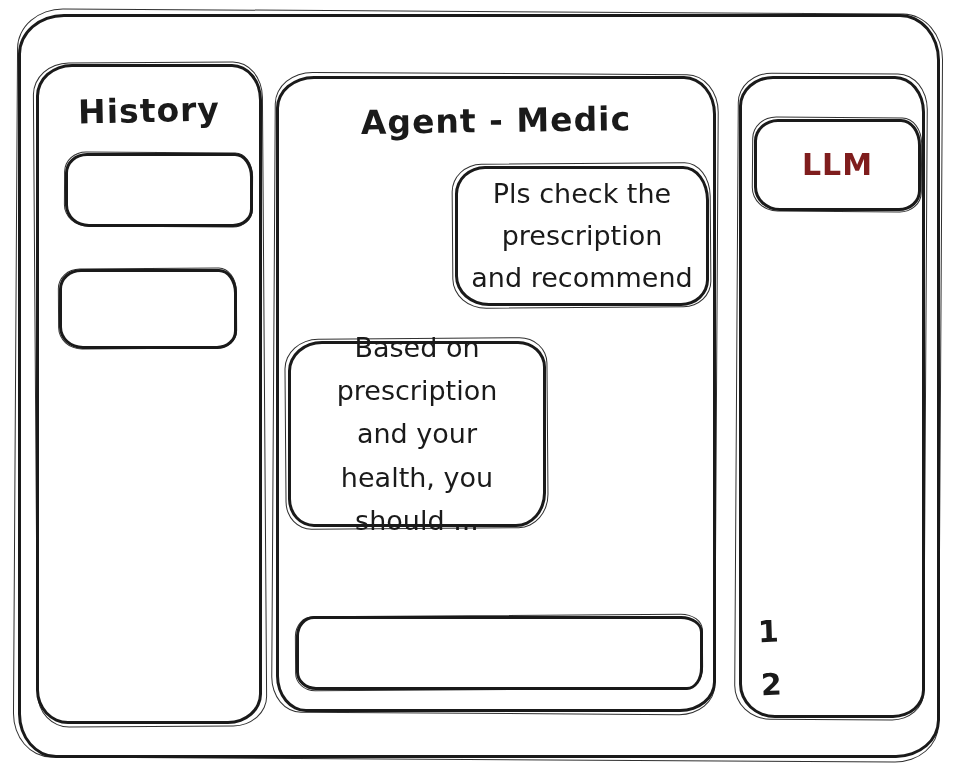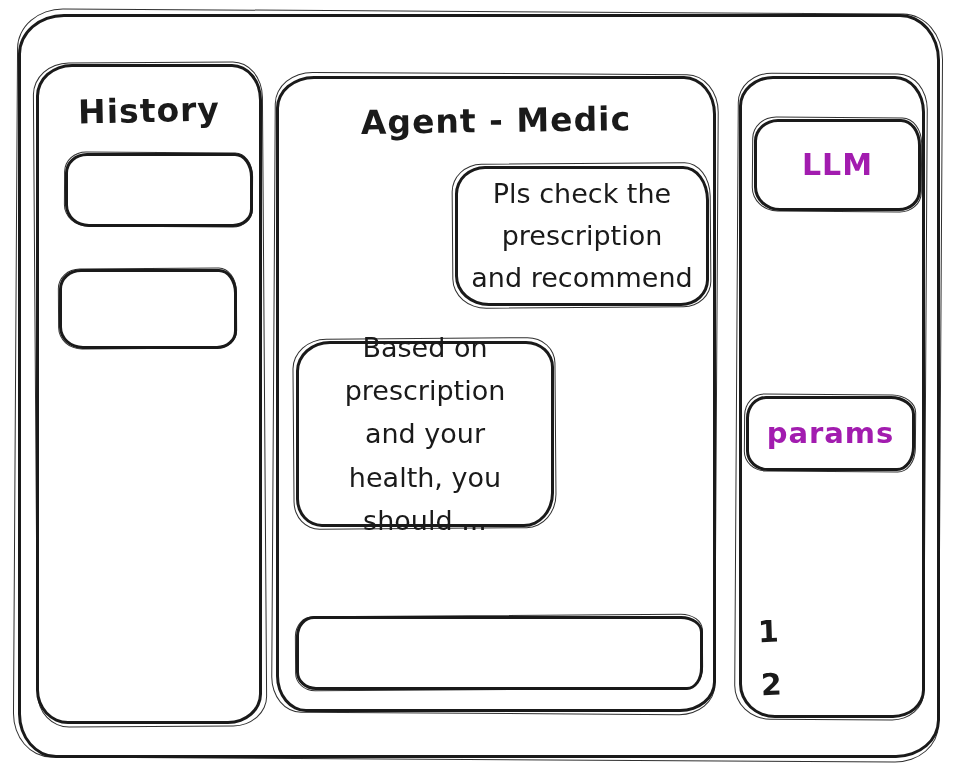--- a/index.html
+++ b/index.html
@@ -87,42 +87,42 @@
     border: 1.6px solid rgba(26,26,26,.9);
     border-radius: inherit;
     transform: rotate(-.45deg);
     pointer-events: none;
   }
   .bubble.user {
     left: 176px; top: 87px; width: 254px; height: 140px;
     border-radius: 30px 26px 28px 34px / 28px 34px 26px 30px;
   }
   .bubble.agent {
-    left: 17px; top: 262px; width: 258px; height: 186px;
+    left: 9px; top: 262px; width: 258px; height: 186px;
     border-radius: 34px 28px 30px 26px / 30px 26px 34px 28px;
     line-height: 1.6;
   }
   .chat-input {
     left: 17px; top: 537px; width: 407px; height: 74px;
     border-radius: 18px 22px 16px 20px / 20px 16px 22px 18px;
     cursor: text;
   }
 
   
   .tools-panel {
     left: 739px; top: 76px; width: 186px; height: 642px;
     border-radius: 34px 30px 32px 36px / 30px 36px 28px 34px;
   }
   .tool-btn {
     position: absolute;
     background: #ffffff;
     border: 3px solid #1a1a1a;
     box-sizing: border-box;
     font-family: inherit;
-    color: #a21caf;
+    color: #7f1d1d;
     font-size: 30px;
     font-weight: bold;
     letter-spacing: 1px;
     display: flex;
     align-items: center;
     justify-content: center;
     text-align: center;
     white-space: pre-line;
     line-height: 1.35;
     cursor: pointer;
@@ -178,18 +178,17 @@
     <div class="bubble agent">Based on
 prescription
 and your
 health, you
 should ...</div>
     <div class="sk tight alt chat-input"></div>
   </main>
 
   <aside class="sk tools-panel">
     <button class="tool-btn llm">LLM</button>
-    <button class="tool-btn params">params</button>
     <div class="doc-num n1">1</div>
     <div class="doc-num n2">2</div>
   </aside>
 
 </div>
 
 </body></html>

